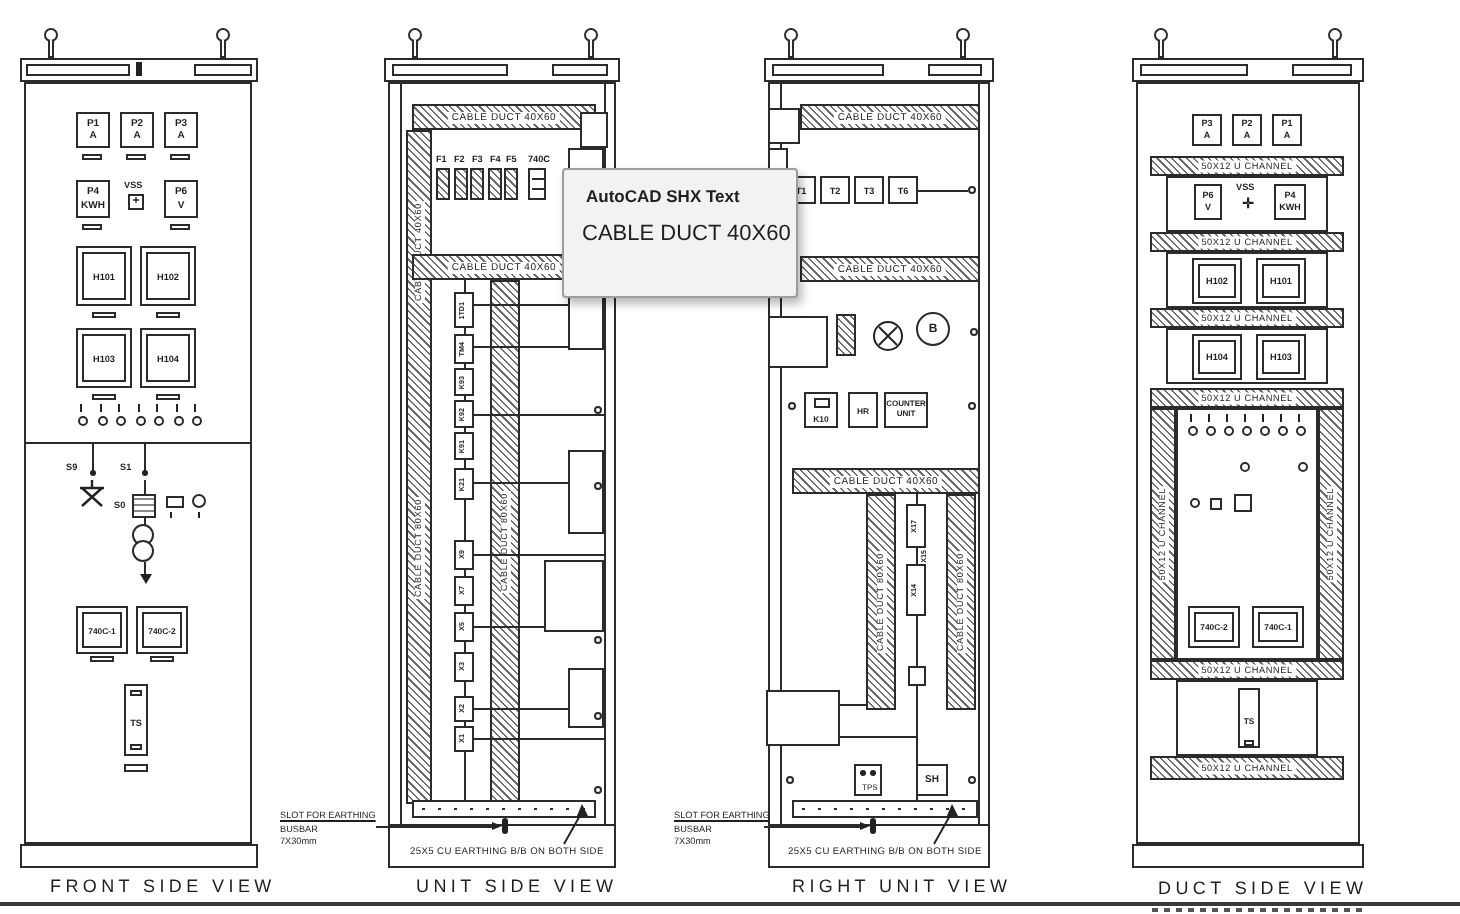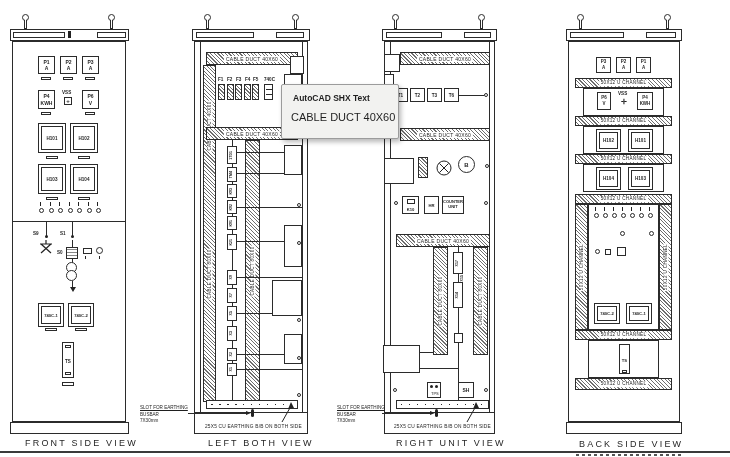--- a/index.html
+++ b/index.html
@@ -271,21 +271,21 @@
     <div class="abs arr-r" style="left:246px;top:410.5px"></div>
     <svg class="abs" style="left:279px;top:402px" width="16" height="22" viewBox="0 0 16 22">
       <line x1="3" y1="20" x2="12" y2="4" stroke="#222" stroke-width="1"></line>
         <polygon points="12,0 9,7 15,6" fill="#222"></polygon>
     </svg>
 
     <div class="abs t" style="left:140px;top:405px;text-decoration:underline">SLOT FOR EARTHING</div>
     <div class="abs t" style="left:140px;top:412px">BUSBAR</div>
     <div class="abs t" style="left:140px;top:418px">7X30mm</div>
 
-    <div class="abs title" style="left:208px;top:438px">LEFT BOTH VIEW</div>
+    <div class="abs title" style="left:208px;top:438px">UNIT SIDE VIEW</div>
   </div>
 
   <div>
     <div class="abs eye" style="left:392px;top:14px"></div>
     <div class="abs stem" style="left:394px;top:20px"></div>
     <div class="abs eye" style="left:478px;top:14px"></div>
     <div class="abs stem" style="left:480px;top:20px"></div>
     <div class="abs b" style="left:382px;top:29px;width:115px;height:12px"></div>
     <div class="abs b" style="left:386px;top:32px;width:56px;height:6px"></div>
     <div class="abs b" style="left:464px;top:32px;width:27px;height:6px"></div>
@@ -501,24 +501,24 @@
     <div class="abs b" style="left:588px;top:340px;width:71px;height:38px"></div>
     <div class="abs b" style="left:619px;top:344px;width:11px;height:30px">
       <div class="abs cell" style="left:0;top:11px;width:9px;height:8px;font-size:4.2px">TS</div>
       <div class="abs slotv" style="left:2px;top:25px;width:5px;height:3px"></div>
     </div>
     <div class="abs hatch" style="left:575px;top:378px;width:97px;height:12px">
       <span class="chip" style="font-size:4.6px">50X12 U CHANNEL</span>
       </div>
 
     <div class="abs b" style="left:566px;top:422px;width:116px;height:12px"></div>
-    <div class="abs title" style="left:579px;top:439px">BACK SIDE VIEW</div>
+    <div class="abs title" style="left:579px;top:439px">DUCT SIDE VIEW</div>
     <div class="abs clip" style="left:576px;top:453.5px;width:108px;height:2.5px"></div>
   </div>
 
   <div class="abs" style="left:0;top:451px;width:730px;height:1.6px;background:#3a3a3a"></div>
 
-  <div class="abs tooltip" style="left:281px;top:84px;width:118px;height:55px">
+  <div class="abs tooltip" style="left:281px;top:84px;width:118px;height:65px">
     <div class="abs tt1" style="left:11px;top:9px">AutoCAD SHX Text</div>
     <div class="abs tt2" style="left:9px;top:27px">CABLE DUCT 40X60</div>
   </div>
 
 </div>
 
 </body></html>

